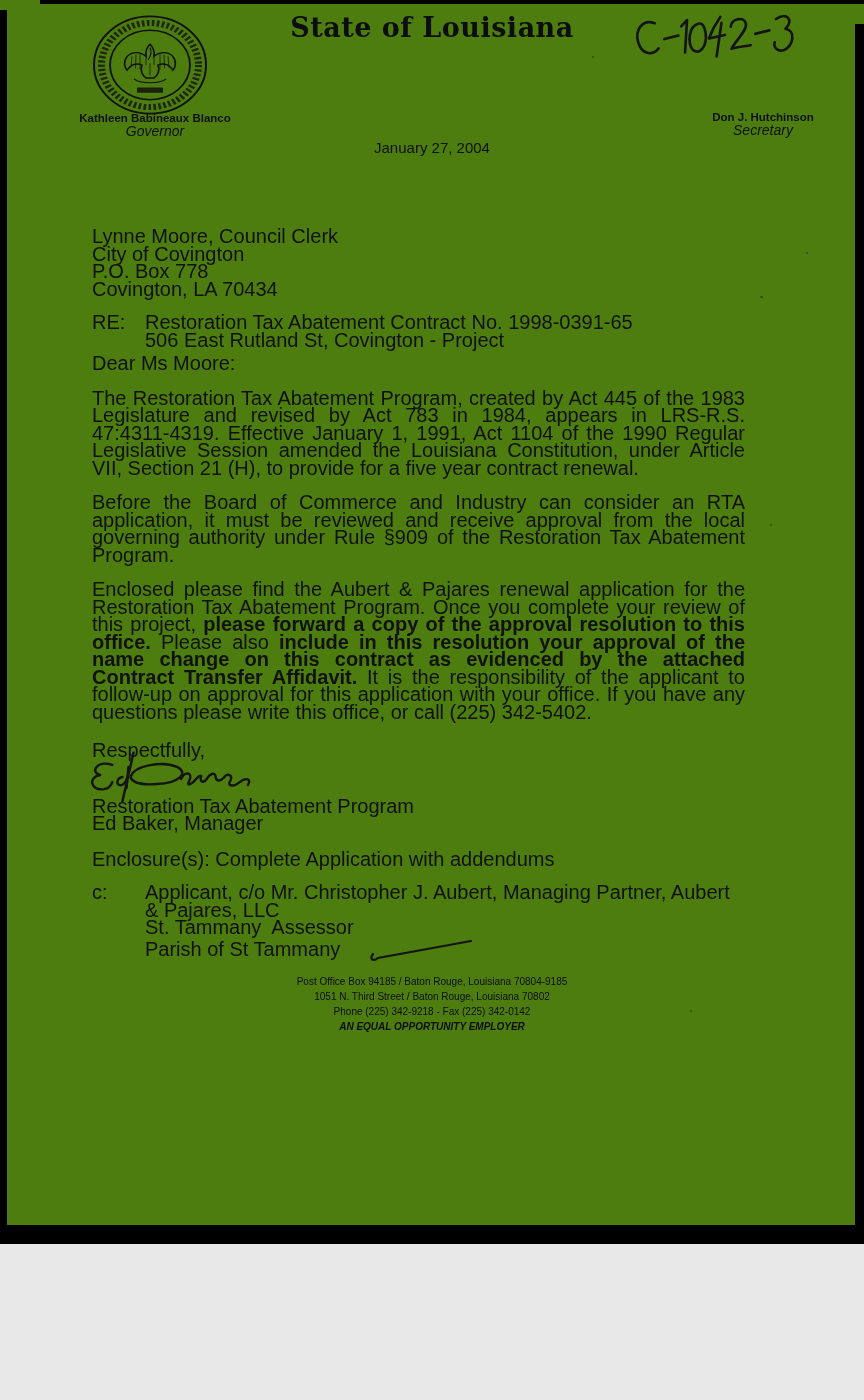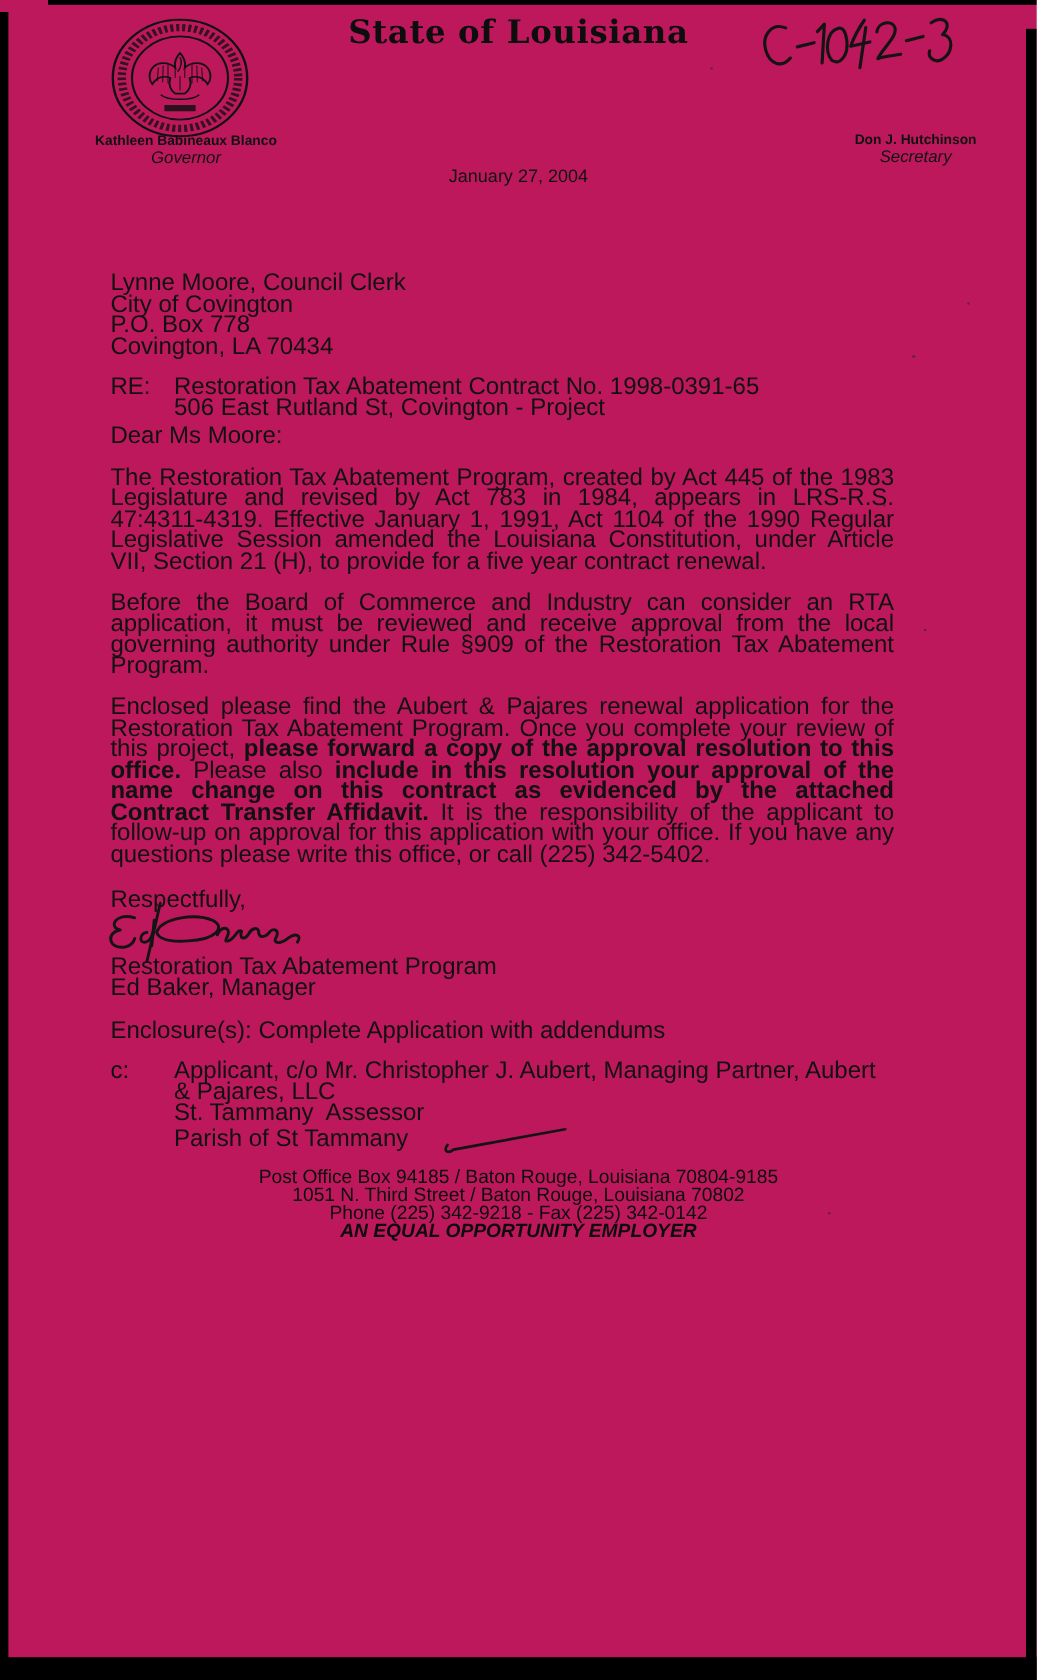--- a/index.html
+++ b/index.html
@@ -1,18 +1,18 @@
 <!DOCTYPE html>
 <html><head>
 <meta charset="utf-8">
 <style>
   html,body { margin:0; padding:0; background:#e8e8e8; }
   .page {
-    position:relative; width:864px; height:1400px; margin:0 auto;
-    background:#be185d; color:#111;
+    position:relative; width:864px; height:1244px; margin:0 auto;
+    background:#4d7c0f; color:#111;
     font-family:"Liberation Sans", sans-serif;
     overflow:hidden;
   }
   
   .edge { position:absolute; background:#000; }
   .edge-top    { top:0; left:40px; right:0; height:4px; }
   .edge-left   { top:10px; left:0; width:7px; bottom:0; }
   .edge-right  { top:24px; right:0; width:9px; bottom:0; }
   .edge-bottom { bottom:0; left:0; right:0; height:19px; }
 
@@ -44,21 +44,21 @@
   .salutation { margin-top:6px; }
   .para { margin:17px 0 0 0; text-align:justify; }
   .respectfully { margin-top:21px; }
   .sig-row { position:relative; height:38px; }
   .signature-svg { position:absolute; left:-6px; top:-10px; width:172px; height:54px; }
   .enclosure { margin-top:18px; }
   .cc-line-wrap { display:flex; align-items:flex-end;gap:24px; }
   .check-svg { width:112px; height:26px; margin:0 0 -4px 2px; }
 
   
-  .footer { position:absolute; top:974px; left:0; right:0; text-align:center; font-size:16px; line-height:15px; color:#0d0d0d; }
+  .footer { position:absolute; top:974px; left:0; right:0; text-align:center; font-size:10px; line-height:15px; color:#0d0d0d; }
   .footer-eoe { font-weight:bold; font-style:italic; }
 
   .speck { position:absolute; background:#2a2a2a; border-radius:50%; opacity:.65; }
   b { font-weight:bold; }
 </style>
 </head>
 <body>
 
 <div class="page">
 

